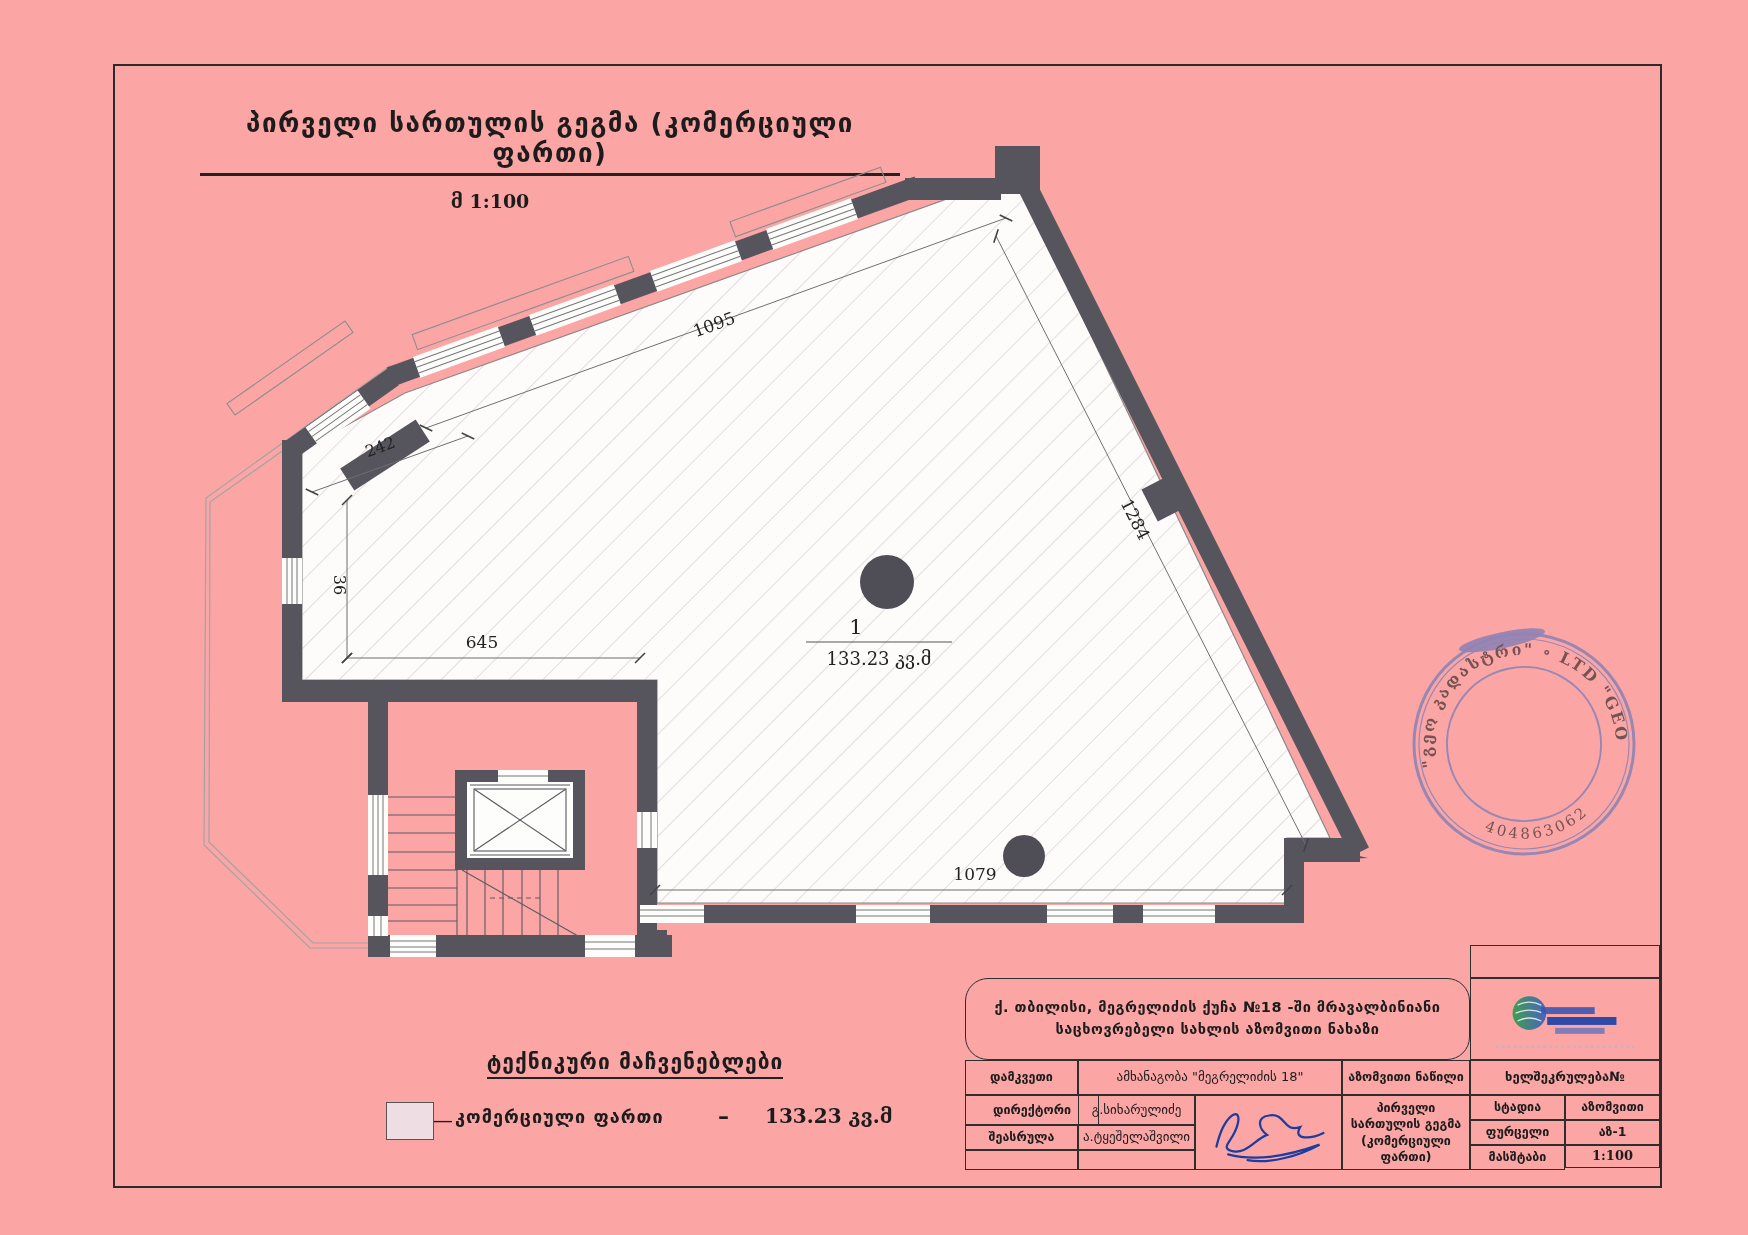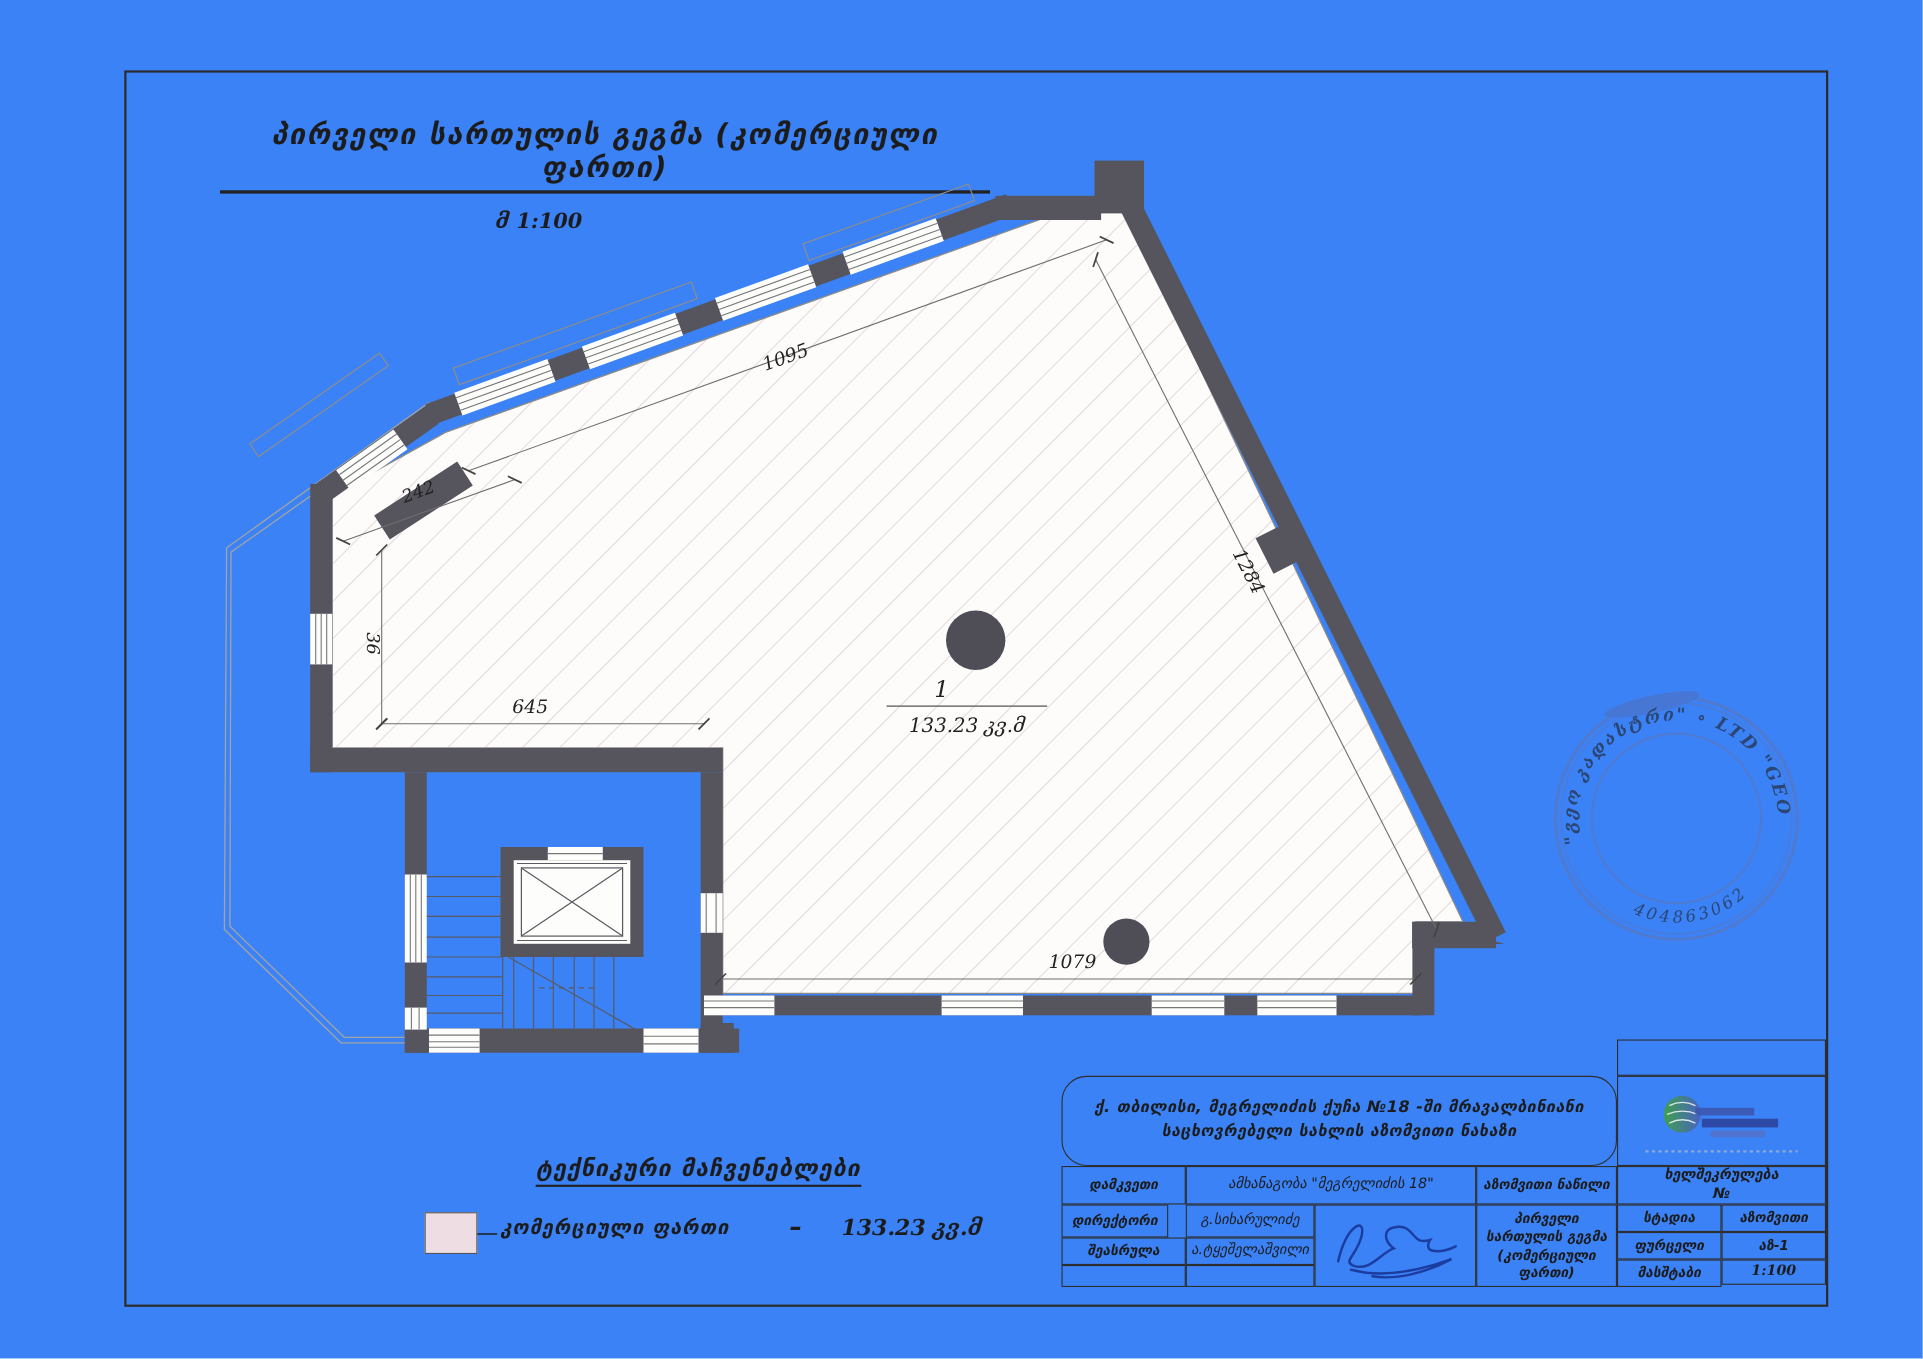--- a/index.html
+++ b/index.html
@@ -1,17 +1,17 @@
 <!DOCTYPE html>
 <html><head>
 <meta charset="utf-8">
 <style>
   html,body{margin:0;padding:0;background:#ffffff;}
-  .page{position:relative;width:1748px;height:1235px;background:#3b82f6;
-        font-family:"DejaVu Sans", sans-serif;color:#1c1c1c;overflow:hidden;font-style:italic;}
+  .page{position:relative;width:1748px;height:1235px;background:#fca5a5;
+        font-family:"DejaVu Sans", sans-serif;color:#1c1c1c;overflow:hidden;}
   .page-border{position:absolute;left:113px;top:64px;width:1545px;height:1120px;
         border:2px solid #2b2b2b;}
   .abs{position:absolute;}
   
   .drawing-title{left:200px;top:108px;width:700px;text-align:center;}
   .drawing-title span{display:inline-block;font-size:26px;font-weight:bold;letter-spacing:1.5px;
         border-bottom:3px solid #222;padding-bottom:5px;}
   .scale-note{left:400px;top:160px;width:180px;text-align:center;font-size:19px;font-weight:bold;
         font-family:"DejaVu Serif","DejaVu Sans",serif;margin-top:30px;}
   
@@ -26,21 +26,21 @@
         font-family:"DejaVu Serif","DejaVu Sans",serif;}
   
   .cell{position:absolute;border:1.5px solid #2e2e2e;box-sizing:border-box;
         display:flex;align-items:center;justify-content:center;text-align:center;
         font-size:13px;line-height:1.3;padding:1px 3px;background:transparent;}
   .tb-main{left:965px;top:978px;width:505px;height:192px;}
   .tb-right{left:1470px;top:945px;width:190px;height:225px;}
   .addr{font-size:14.5px;font-weight:bold;letter-spacing:.5px;line-height:1.5;padding:4px 14px;border-radius:23px;}
   .small-lbl{font-size:12.5px;font-weight:bold;}
   .sheet-title{font-size:12.5px;font-weight:bold;}
-  .contract{flex-direction:column;font-weight:bold;}
+  .contract{flex-direction:row;font-weight:bold;}
   svg text{font-family:"DejaVu Serif","DejaVu Sans",serif;fill:#222;}
 </style>
 </head>
 <body>
 
 <div class="page">
   <div class="page-border"></div>
 
   <div class="abs drawing-title">
     <span>პირველი სართულის გეგმა (კომერციული ფართი)</span>
@@ -300,21 +300,21 @@
   <div class="abs legend-dash2">–</div>
   <div class="abs legend-value">133.23 კვ.მ</div>
 
   <div class="abs tb-main">
     <div class="cell addr" style="left:0;top:0;width:505px;height:82px">ქ. თბილისი, მეგრელიძის ქუჩა №18 -ში მრავალბინიანი საცხოვრებელი სახლის აზომვითი ნახაზი</div>
 
     <div class="cell small-lbl" style="left:0;top:82px;width:113px;height:35px">დამკვეთი</div>
     <div class="cell" style="left:113px;top:82px;width:264px;height:35px">ამხანაგობა "მეგრელიძის 18"</div>
     <div class="cell small-lbl" style="left:377px;top:82px;width:128px;height:35px">აზომვითი ნაწილი</div>
 
-    <div class="cell small-lbl" style="left:0;top:117px;width:97px;height:30px">დირექტორი</div>
+    <div class="cell small-lbl" style="left:0;top:117px;width:134px;height:30px">დირექტორი</div>
     <div class="cell" style="left:113px;top:117px;width:117px;height:30px">გ.სიხარულიძე</div>
     <div class="cell small-lbl" style="left:0;top:147px;width:113px;height:25px">შეასრულა</div>
     <div class="cell" style="left:113px;top:147px;width:117px;height:25px">ა.ტყეშელაშვილი</div>
     <div class="cell" style="left:0;top:172px;width:113px;height:20px"></div>
     <div class="cell" style="left:113px;top:172px;width:117px;height:20px"></div>
 
     <div class="cell" style="left:230px;top:117px;width:147px;height:75px">
       <svg width="143" height="71" viewBox="0 0 143 71">
         <g fill="none" stroke="#1c3da0" stroke-width="2.3" stroke-linecap="round">
           <path d="M18,50 C26,16 44,8 40,26 C36,44 22,50 32,54 C48,60 58,42 70,38 C62,32 58,20 72,18 C90,15 86,36 104,30 C96,44 116,42 128,36"></path>

